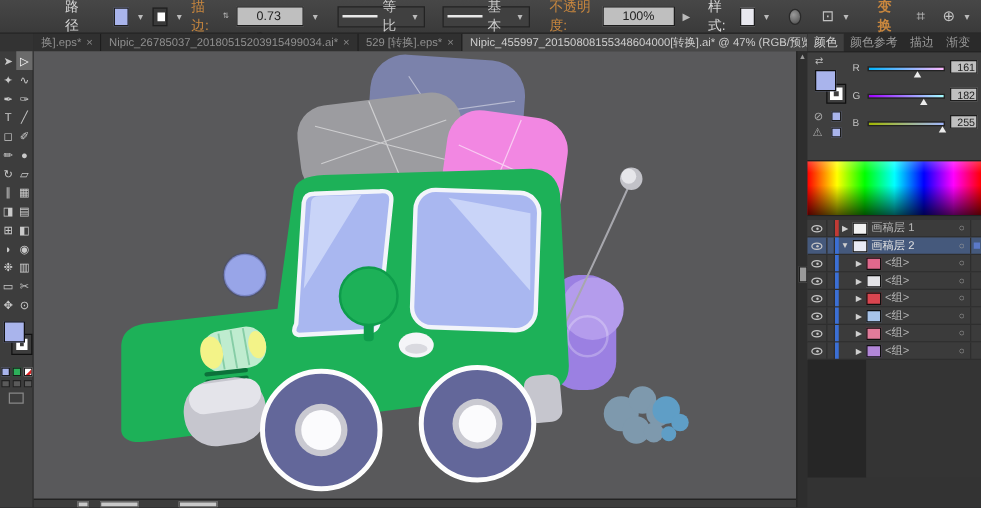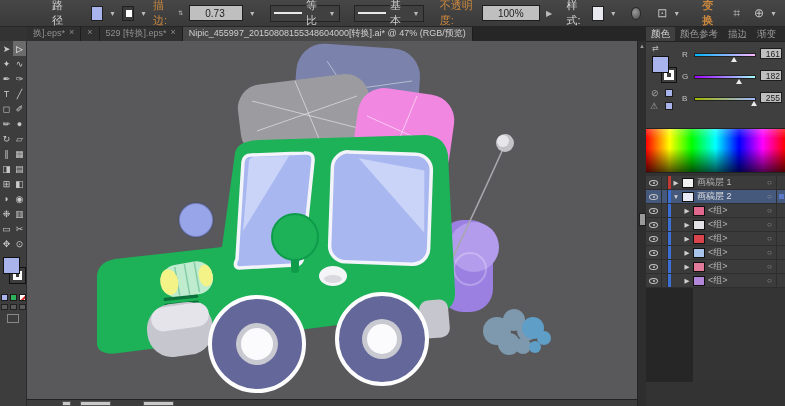--- a/index.html
+++ b/index.html
@@ -21,21 +21,21 @@
   .dropbox{background:#404040;border:1px solid #232323;height:17px;display:flex;align-items:center;
     gap:4px;padding:0 3px;}
   .lineglyph{width:34px;height:2px;background:#e8e8e8;}
   .stepper{display:flex;flex-direction:column;font-size:6px;line-height:5px;color:#bbb;}
   .cb-icon{color:#c2c2c2;font-size:12px;}
   .circle-icon{width:13px;height:13px;border-radius:50%;background:radial-gradient(circle at 35% 35%,#9a9a9a,#4a4a4a);border:1px solid #2a2a2a;}
 
   
   #tabbar{position:absolute;left:27px;top:27px;width:619px;height:14px;background:#262626;
     display:flex;align-items:stretch;overflow:hidden;}
-  .dtab{display:flex;align-items:flex-start;gap:4px;padding:0 6px;font-size:9px;color:#8f8f8f;
+  .dtab{display:flex;align-items:center;gap:4px;padding:0 6px;font-size:9px;color:#8f8f8f;
     background:#303030;border-right:1px solid #1d1d1d;white-space:nowrap;}
   .dtab.active{background:#474747;color:#cfcfcf;}
   .dtab .close{font-size:9px;color:#8a8a8a;}
 
   
   #toolbar{position:absolute;left:0;top:41px;width:27px;height:365px;background:#3d3d3d;border-right:1px solid #2a2a2a;}
   #toolgrid{display:grid;grid-template-columns:13px 13px;}
   .tl{width:13px;height:15px;display:flex;align-items:center;justify-content:center;
     color:#c9c9c9;font-size:9px;cursor:pointer;}
   .tl.active{background:#6b6b6b;color:#fff;}
@@ -152,20 +152,21 @@
     <span class="cb-icon" style="margin-left:8px;">⊕</span>
     <span class="dd">▾</span>
   </div>
 
   <div id="tabbar">
     <span class="dtab">
       <span>换].eps*</span>
       <span class="close">×</span>
     </span>
     <span class="dtab">
+      <span>Nipic_26785037_20180515203915499034.ai*</span>
       <span class="close">×</span>
     </span>
     <span class="dtab">
       <span>529 [转换].eps*</span>
       <span class="close">×</span>
     </span>
     <span class="dtab active">
       <span>Nipic_455997_20150808155348604000[转换].ai* @ 47% (RGB/预览)</span>
 
     </span>

